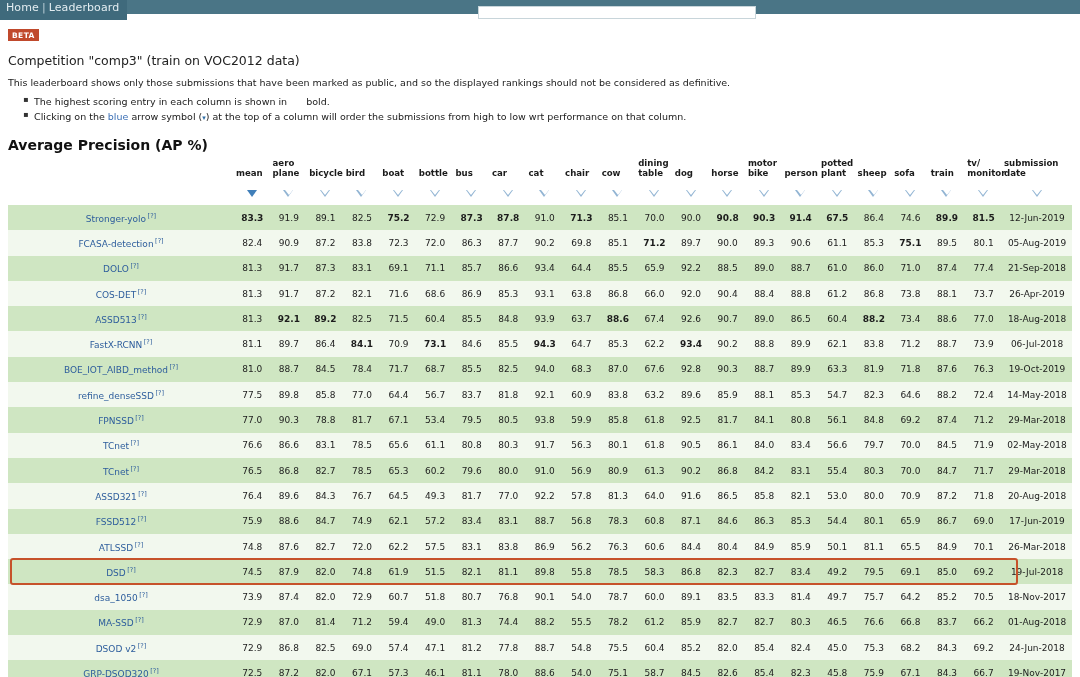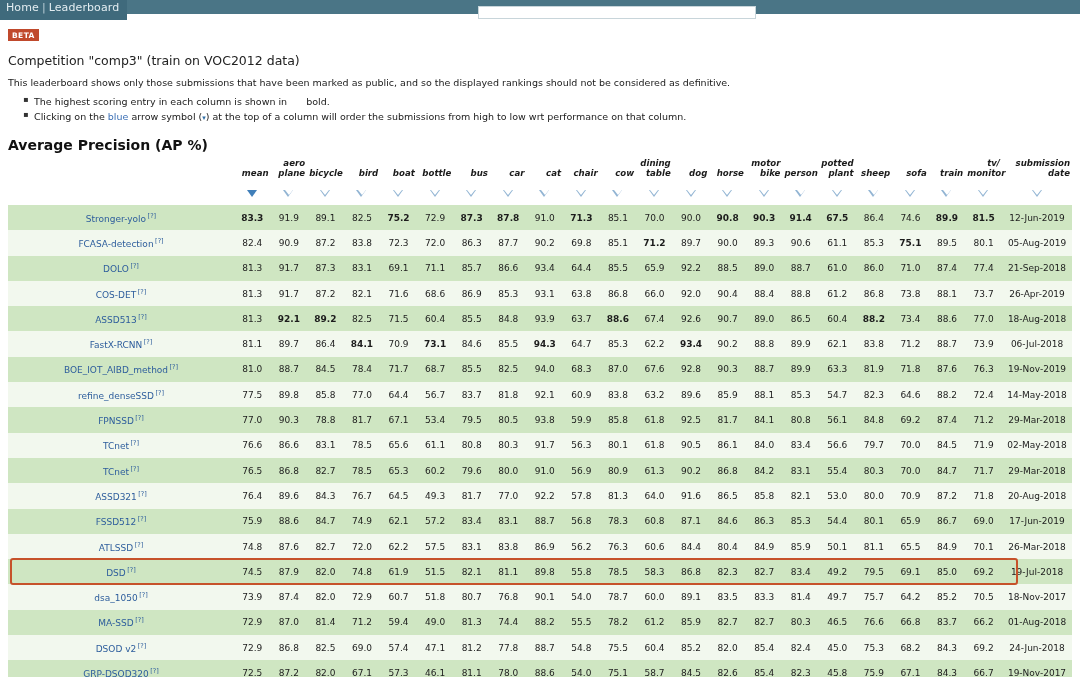--- a/index.html
+++ b/index.html
@@ -122,24 +122,23 @@
     border-collapse: collapse;
     width: 1064px;
     table-layout: fixed;
   }
   table#leaderboard th {
     font-size: 8.6px;
     font-weight: bold;
     color: #1b1b1b;
     vertical-align: bottom;
     padding: 0 2px 1px 2px;
-    text-align: right;
+    text-align: left;
     line-height: 1.15;
     background: #ffffff;
-    font-style: italic;
   }
   th.method-head { width: 226px; }
   th.num-head { }
   th.date-head { width: 70px; }
 
   .sort-row td {
     text-align: center;
     padding: 2px 0 4px 0;
     background: #ffffff;
   }
@@ -470,21 +469,21 @@
             <td class="num">67.6</td>
             <td class="num">92.8</td>
             <td class="num">90.3</td>
             <td class="num">88.7</td>
             <td class="num">89.9</td>
             <td class="num">63.3</td>
             <td class="num">81.9</td>
             <td class="num">71.8</td>
             <td class="num">87.6</td>
             <td class="num">76.3</td>
-            <td class="date">19-Nov-2019</td>
+            <td class="date">19-Oct-2019</td>
           </tr>
           <tr class="even">
             <td class="method"><span class="mname">refine_denseSSD</span><span class="ref">[?]</span></td>
             <td class="num">77.5</td>
             <td class="num">89.8</td>
             <td class="num">85.8</td>
             <td class="num">77.0</td>
             <td class="num">64.4</td>
             <td class="num">56.7</td>
             <td class="num">83.7</td>

